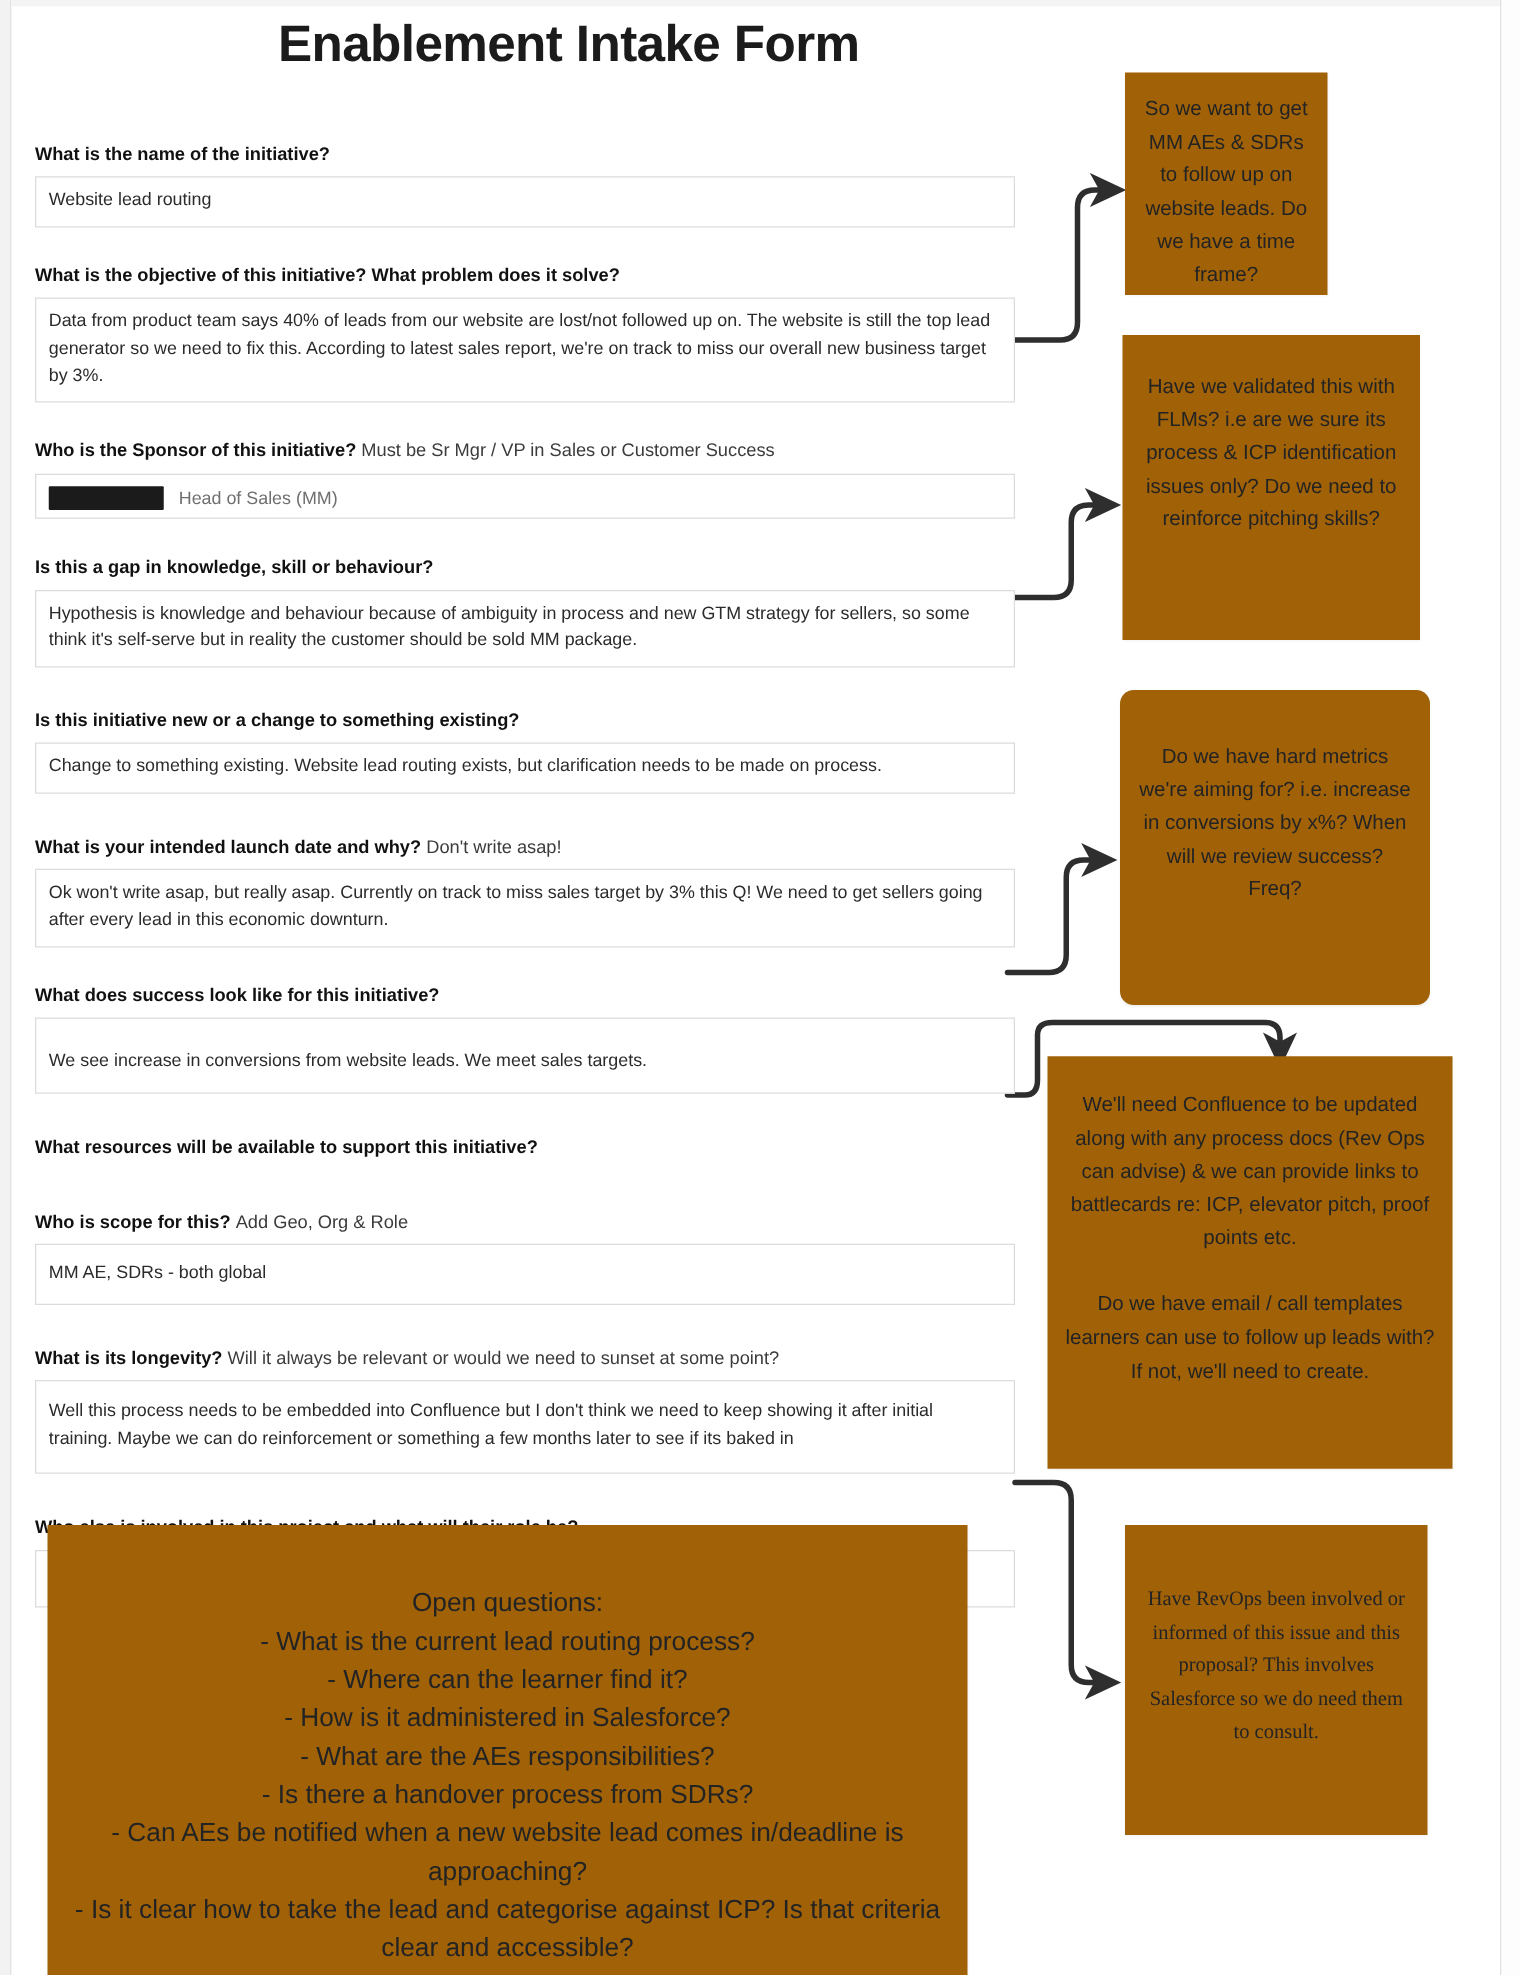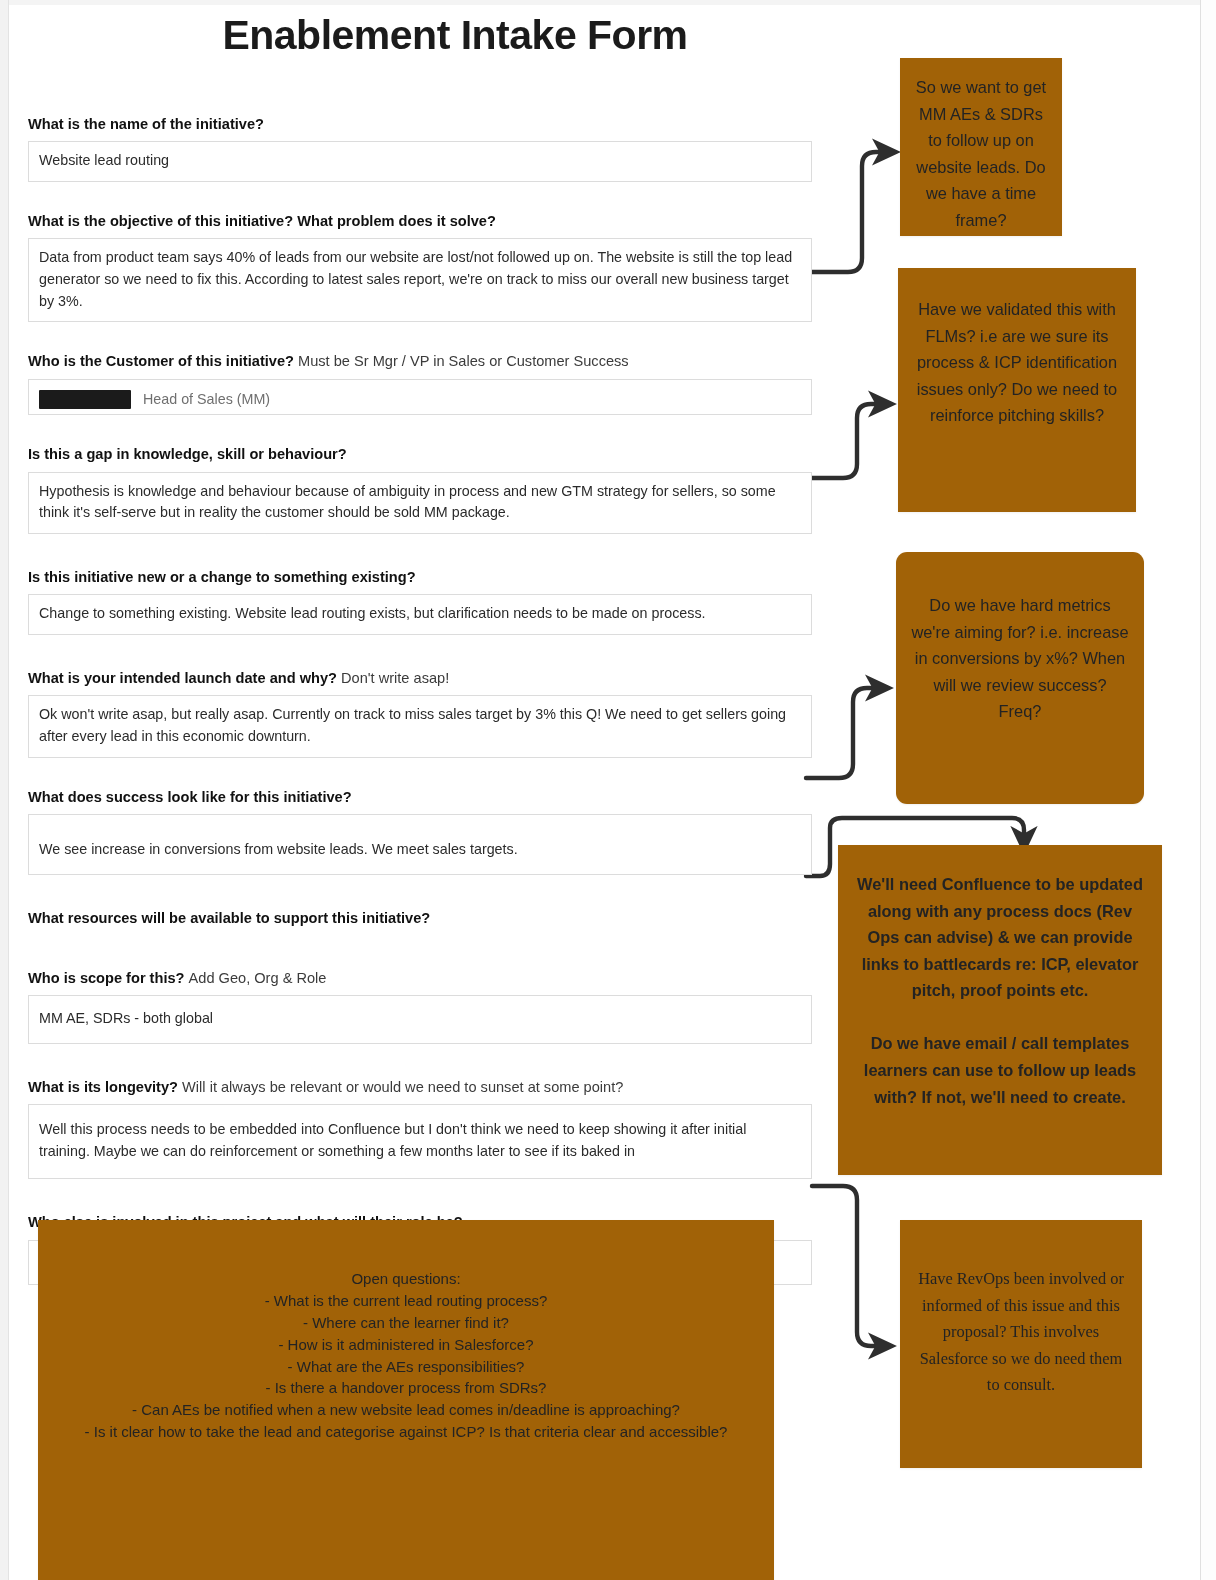--- a/index.html
+++ b/index.html
@@ -85,24 +85,24 @@
     font-size: 16.4px;
     line-height: 1.62;
     text-align: center;
     padding: 14px 14px;
     box-shadow: 0 1px 2px rgba(0,0,0,0.06);
     white-space: pre-line;
   }
   #note-timeframe { left: 900px; top: 58px;  width: 162px; height: 178px; padding-top: 16px; }
   #note-flm       { left: 898px; top: 268px; width: 238px; height: 244px; padding-top: 28px; }
   #note-metrics   { left: 896px; top: 552px; width: 248px; height: 252px; padding-top: 40px; border-radius: 11px; }
-  #note-confluence{ left: 838px; top: 845px; width: 324px; height: 330px; padding-top: 26px; font-weight: bold; }
+  #note-confluence{ left: 838px; top: 845px; width: 324px; height: 330px; padding-top: 26px; }
   #note-revops    { left: 900px; top: 1220px; width: 242px; height: 248px; padding-top: 46px; font-family: Liberation Serif, serif; }
   #note-open      { left: 38px;  top: 1220px; width: 736px; height: 360px;
-                    padding-top: 48px; font-size: 15px; line-height: 1.46; }
+                    padding-top: 48px; font-size: 21px; line-height: 1.46; }
 
   
   #arrows {
     position: absolute; left: 0; top: 0;
     width: 1216px; height: 1580px;
     pointer-events: none;
   }
 </style>
 </head>
 <body>
@@ -146,21 +146,21 @@
     <div class="field">
       <div class="q-label">
         <span>What is the objective of this initiative? What problem does it solve?</span>
       </div>
       <div class="answer tall">Data from product team says 40% of leads from our website are lost/not followed up on. The website is still the top lead generator so we need to fix this. According to latest sales report, we're on track to miss our overall new business target by 3%.</div>
     </div>
     <div class="gap-m"></div>
 
     <div class="field">
       <div class="q-label">
-        <span>Who is the Customer of this initiative?</span>
+        <span>Who is the Sponsor of this initiative?</span>
         <span class="q-hint">Must be Sr Mgr / VP in Sales or Customer Success</span>
       </div>
       <div class="answer" style="padding-top:9px;padding-bottom:4px;">
         <span class="redact" style="width:92px;"></span>
         <span class="muted" style="padding-left:8px;">Head of Sales (MM)</span>
       </div>
     </div>
     <div class="gap-m"></div>
 
     <div class="field">

